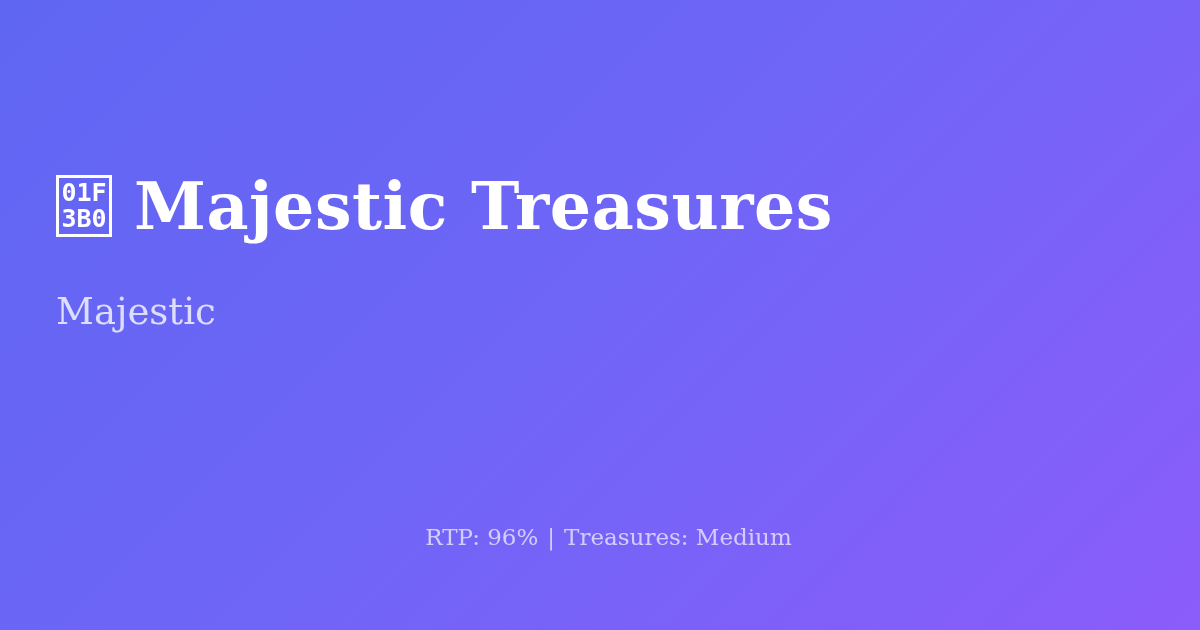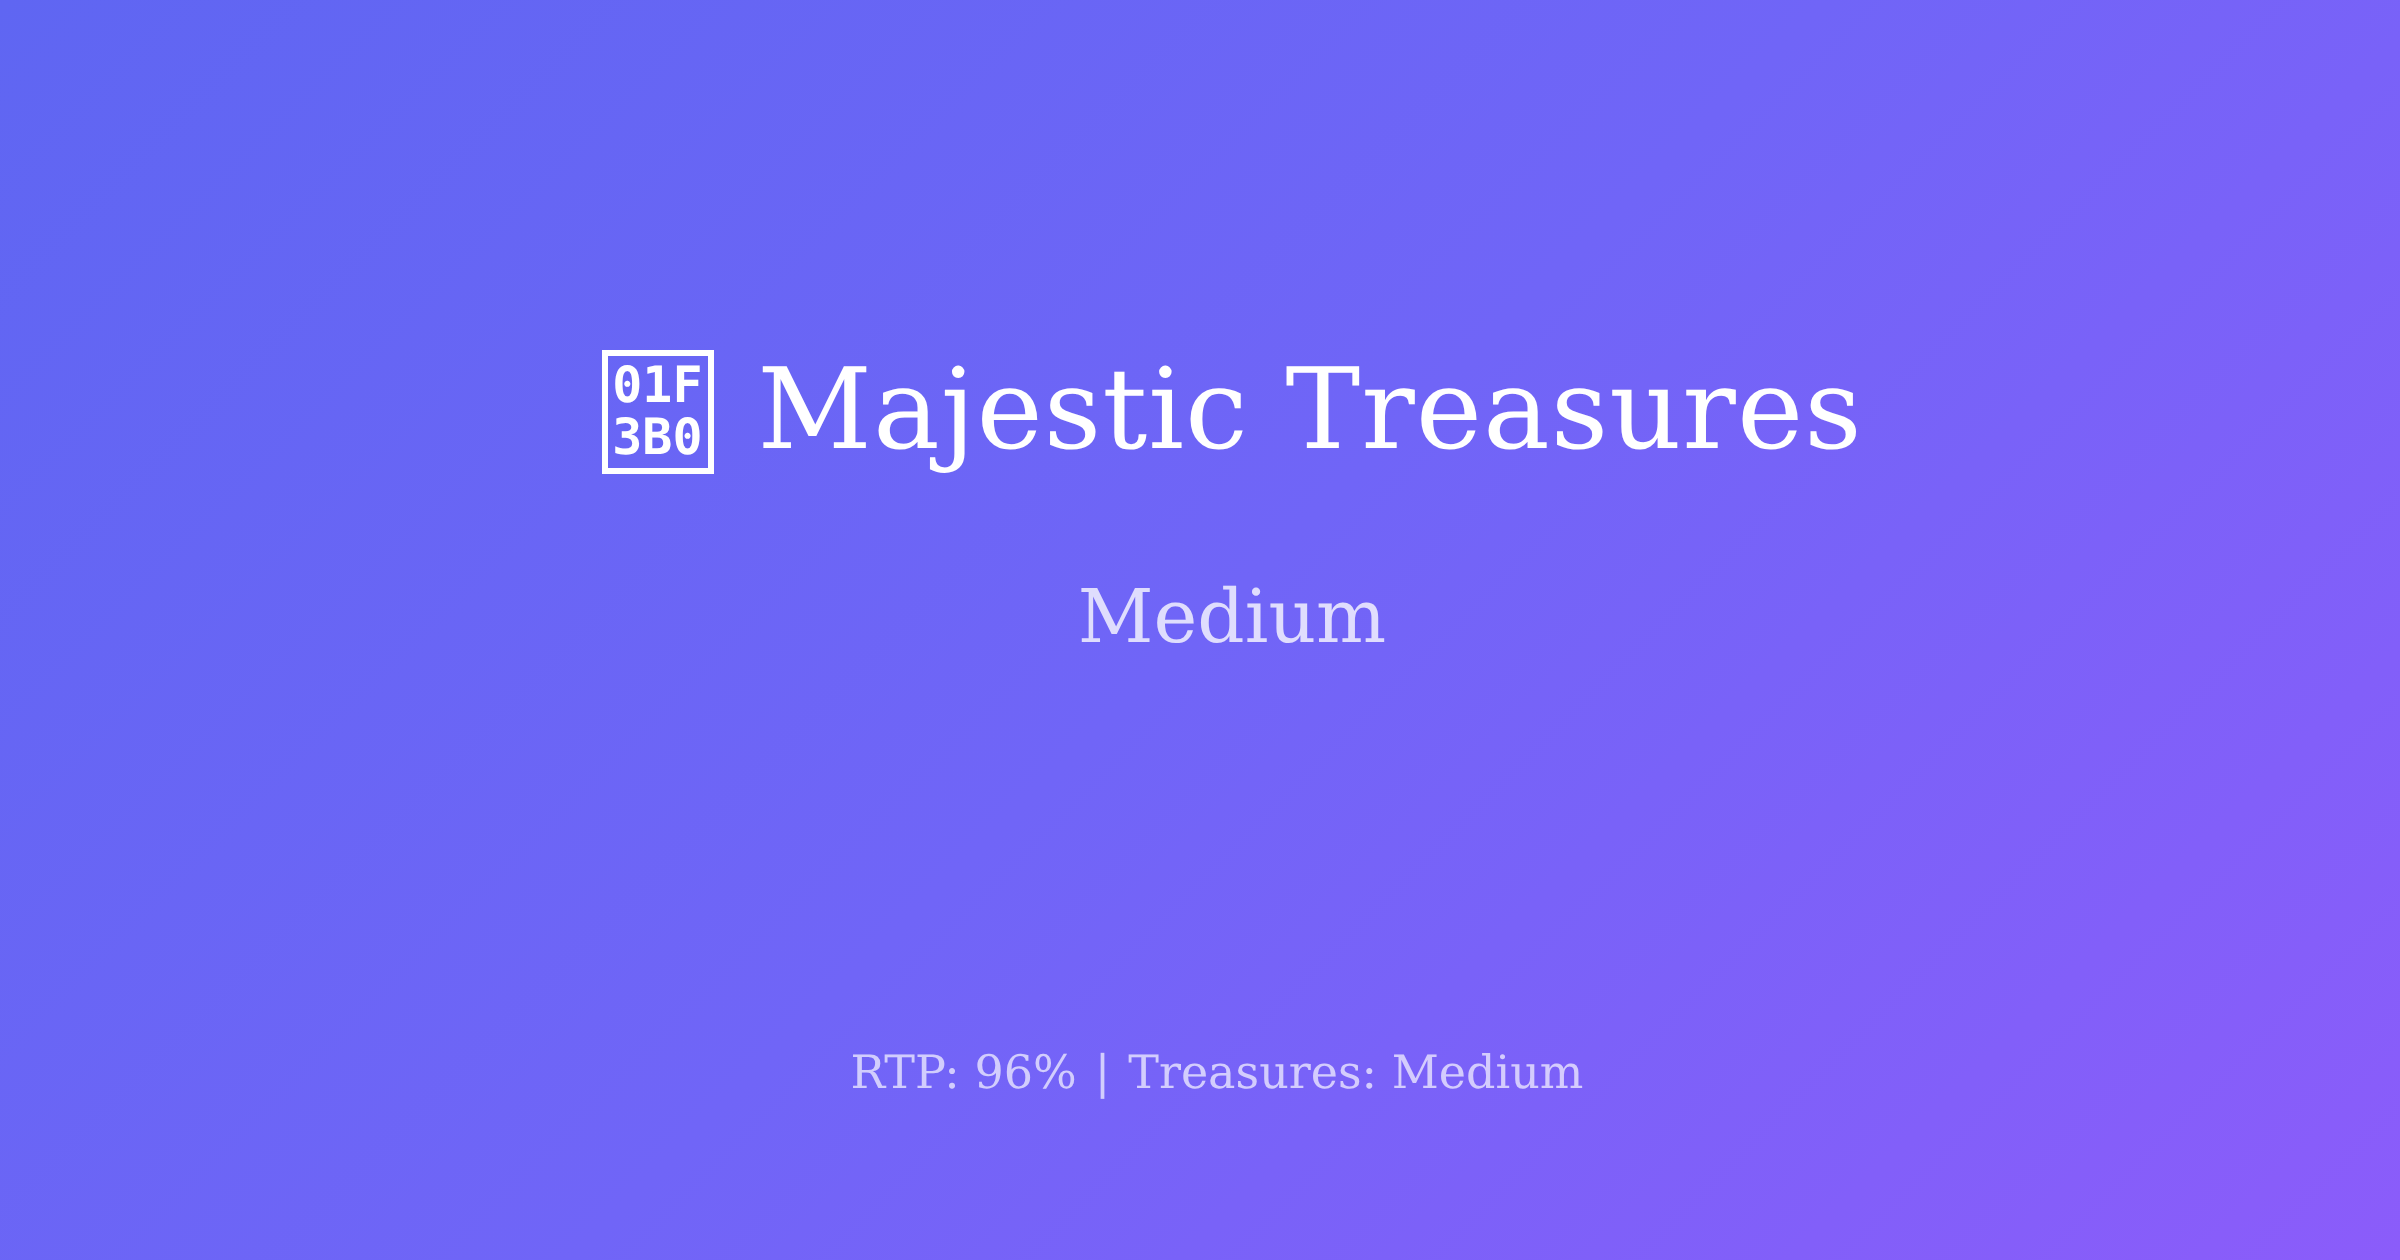--- a/index.html
+++ b/index.html
@@ -29,25 +29,24 @@
 
   
   .hero {
     position: absolute;
     left: 0;
     right: 0;
     top: 0;
     height: 505px;
     display: flex;
     flex-direction: column;
-    align-items: center;
+    align-items: flex-start;
     justify-content: center;
-    padding: 0 40px;
+    padding: 0 56px;
     box-sizing: border-box;
-    margin-left: 32px;
   }
 
   .title-row {
     display: flex;
     align-items: center;
     justify-content: center;
     gap: 22px;
     white-space: nowrap;
   }
 
@@ -71,22 +70,22 @@
   }
   .tofu .tofu-row {
     display: block;
     height: 26px;
   }
 
   .game-title {
     margin: 0;
     color: #ffffff;
     font-family: "DejaVu Serif", "Liberation Serif", serif;
-    font-weight: 400;
-    font-size: 56px;
+    font-weight: 700;
+    font-size: 65px;
     line-height: 1.05;
     letter-spacing: 0.5px;
     text-align: center;
   }
 
   .game-subtitle {
     margin: 0;
     padding-top: 52px;
     color: rgba(255, 255, 255, 0.78);
     font-family: "DejaVu Serif", "Liberation Serif", serif;
@@ -126,21 +125,21 @@
   <div class="hero">
 
     <div class="title-row">
       <span class="tofu">
         <span class="tofu-row">01F</span>
         <span class="tofu-row">3B0</span>
       </span>
       <h1 class="game-title">Majestic Treasures</h1>
     </div>
 
-    <p class="game-subtitle">Medium</p>
+    <p class="game-subtitle">Majestic</p>
 
   </div>
 
   <div class="meta-line">
     <span>RTP: 96%</span>
     <span class="meta-sep">|</span>
     <span>Treasures: Medium</span>
   </div>
 
 </div>

